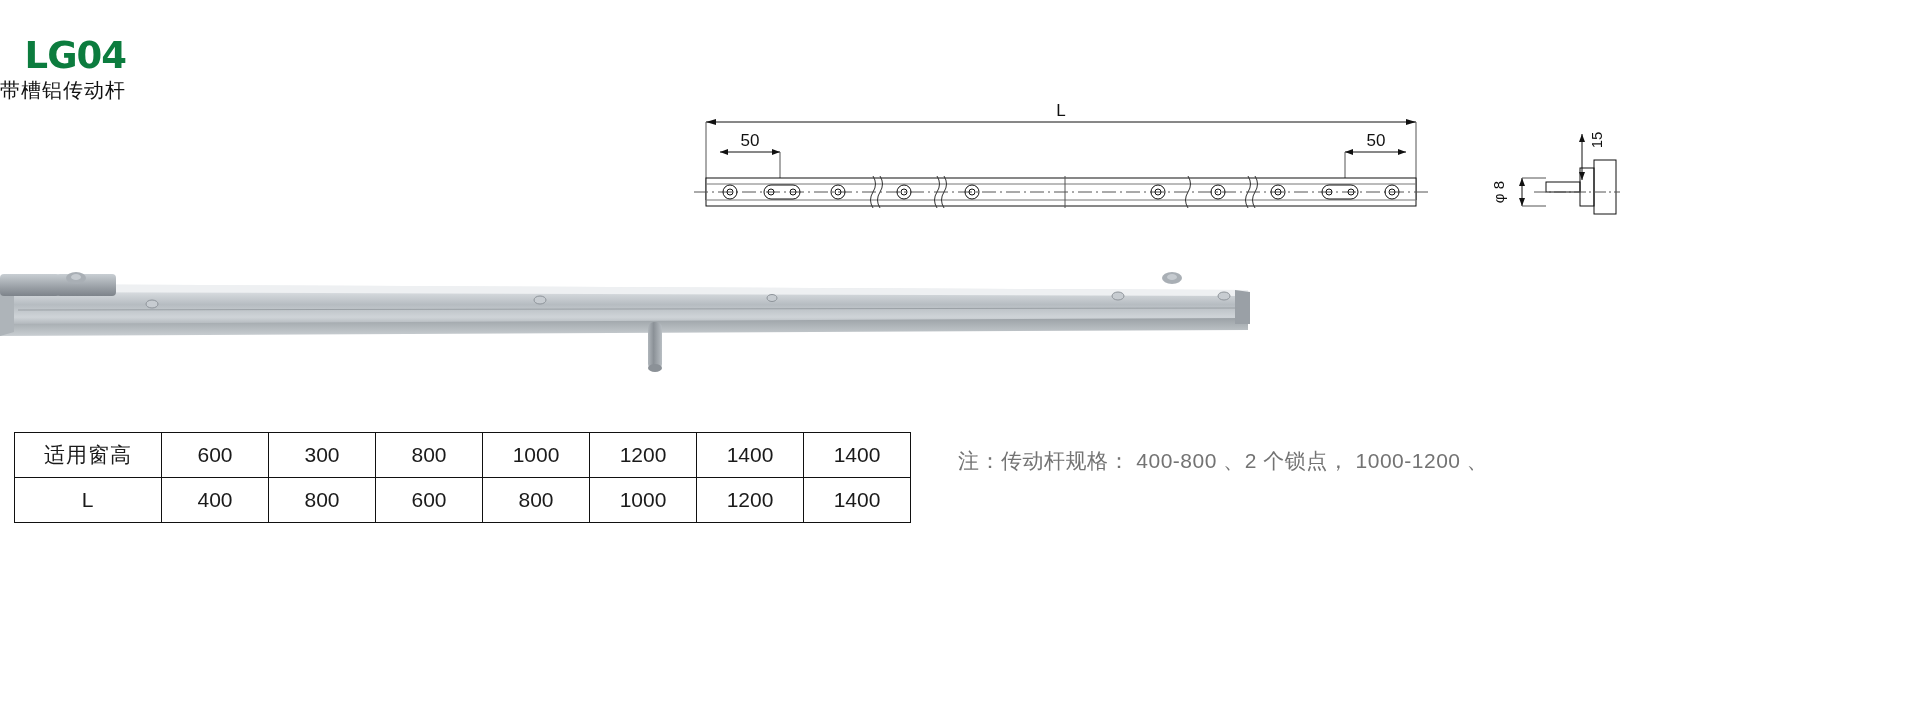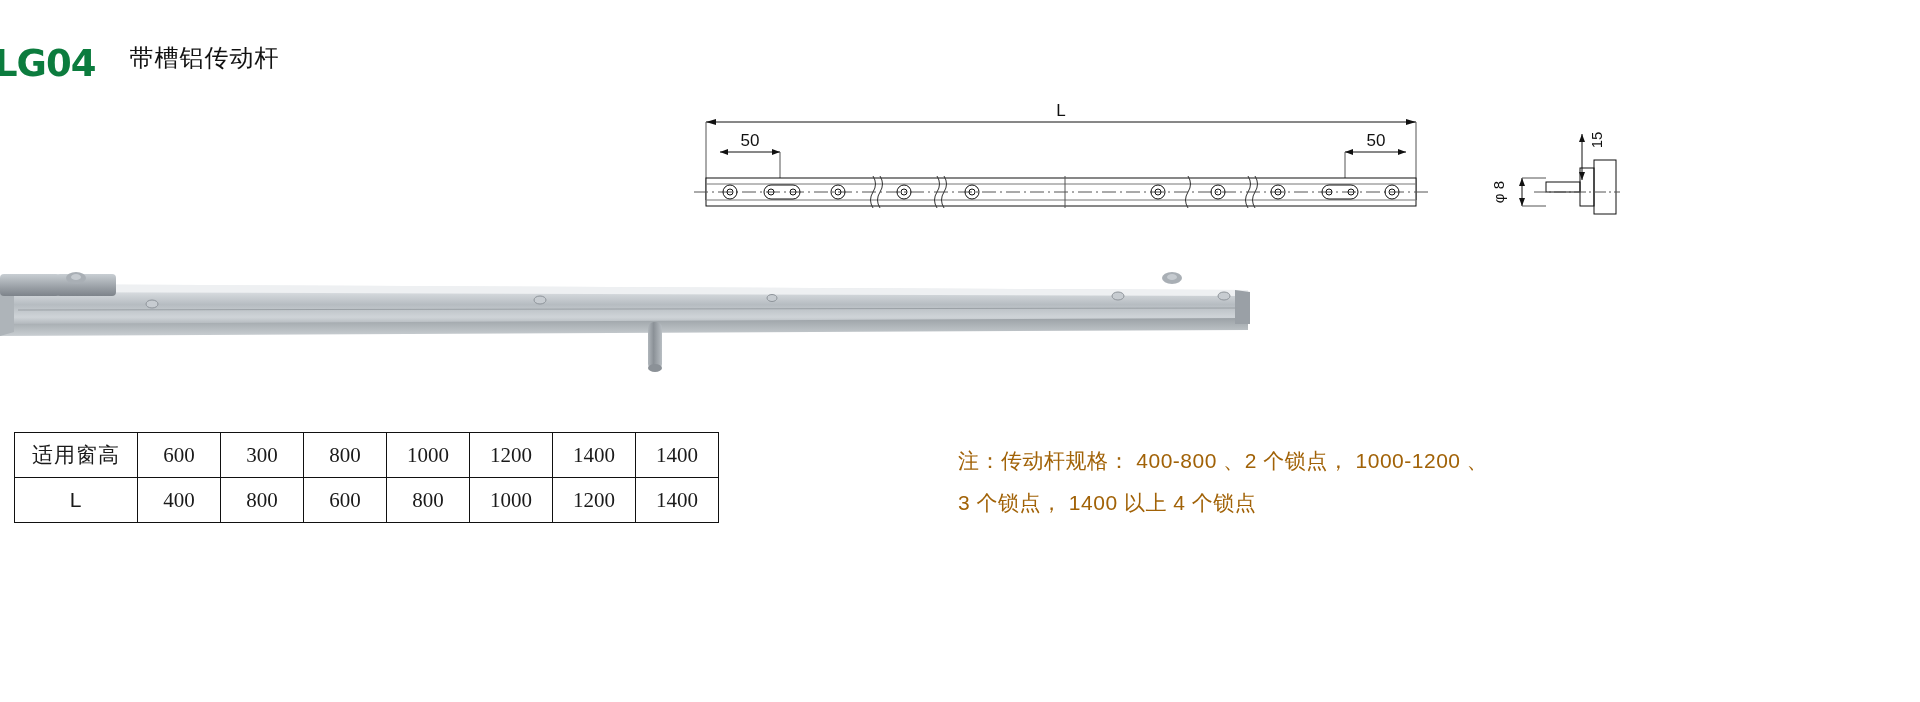--- a/index.html
+++ b/index.html
@@ -13,36 +13,37 @@
     position: relative;
     font-family: "Liberation Sans", sans-serif;
     color: #1a1a1a;
     overflow: hidden;
   }
 
   
   .header {
     position: absolute;
     left: 0px;
-    top: 42px;
+    top: 34px;
     display: flex;
-    align-items: flex-start;
+    align-items: flex-end;
+    flex-direction: column;
   }
   .code {
     font-family: "DejaVu Sans", sans-serif;
     font-size: 37px;
     font-weight: 700;
     color: #0c7c3e;
     letter-spacing: -1px;
     margin-left: -6px;
   }
   .title-cn {
-    font-size: 24px;
+    font-size: 20px;
     color: #111;
-    margin-left: 34px;
+    margin-left: 0;
     letter-spacing: 1px;
   }
 
   
   .drawing {
     position: absolute;
     left: 690px;
     top: 100px;
     width: 900px;
     height: 130px;
@@ -70,42 +71,41 @@
   .spec-table {
     position: absolute;
     left: 14px;
     top: 432px;
     border-collapse: collapse;
   }
   .spec-table td {
     border: 1px solid #111;
     font-size: 21px;
     text-align: center;
-    padding: 8px 0;
+    padding: 8px 12px;
     height: 28px;
   }
   .spec-table td.label {
     width: 122px;
     font-size: 21px;
     letter-spacing: 1px;
   }
   .spec-table td.val {
     width: 82px;
-    font-family: Liberation Serif, serif;
   }
 
   
   .note {
     position: absolute;
     left: 958px;
     top: 440px;
     width: 720px;
     font-size: 21px;
     line-height: 42px;
-    color: #a16207;
+    color: #737373;
     letter-spacing: 0.5px;
   }
 
   .dimtext {
     font-family: "Liberation Sans", sans-serif;
     font-size: 17px;
     fill: #111;
   }
   .vert-text {
     font-family: "Liberation Sans", sans-serif;
@@ -296,14 +296,13 @@
       <td class="val">800</td>
       <td class="val">1000</td>
       <td class="val">1200</td>
       <td class="val">1400</td>
     </tr>
   </tbody>
 </table>
 
 <div class="note">
   <div>注：传动杆规格： 400-800 、2 个锁点， 1000-1200 、</div>
-  <div>3 个锁点， 1400 以上 4 个锁点</div>
 </div>
 
 </body></html>

